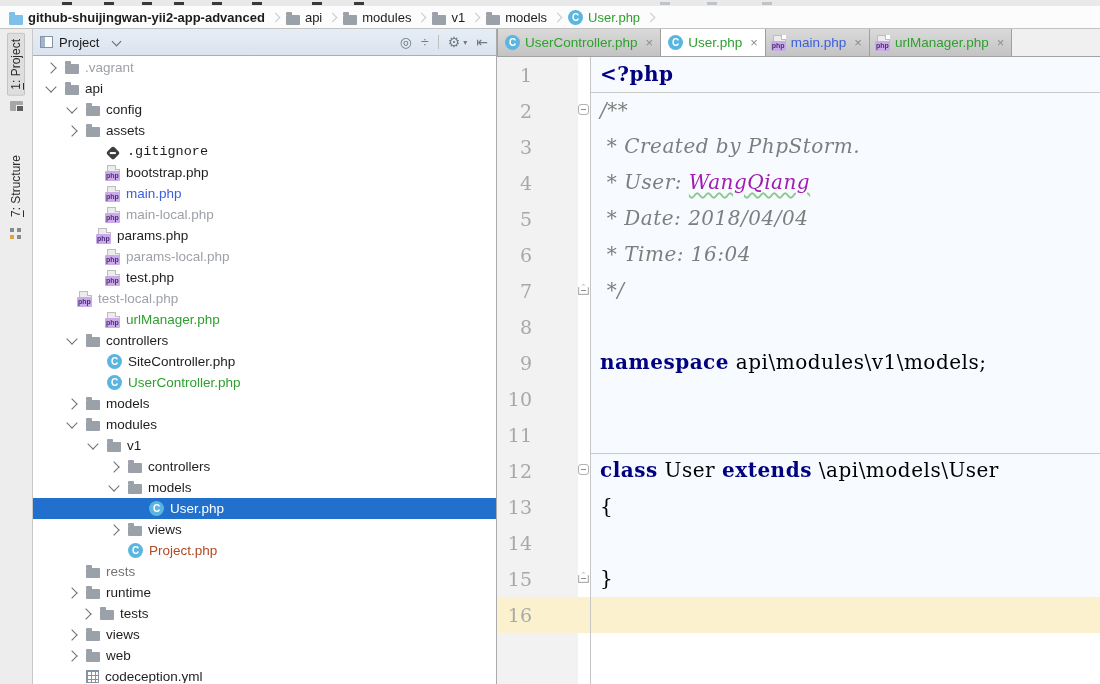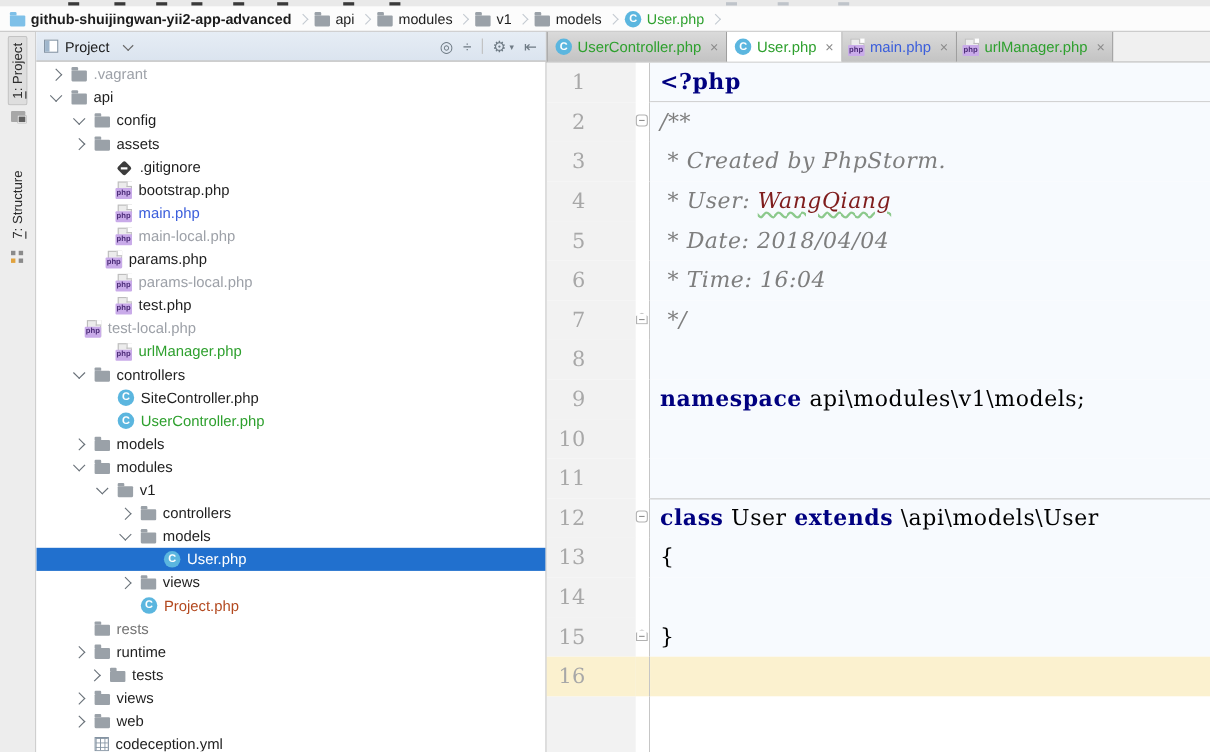--- a/index.html
+++ b/index.html
@@ -9,21 +9,21 @@
   
   .topstrip{position:absolute;left:0;top:0;width:1100px;height:6px;background:#e9e9e9;}
   .topstrip .dashes{position:absolute;left:62px;top:2px;width:10px;height:3px;background:#3a3a3a;
     box-shadow:42px 0 0 #3a3a3a,80px 0 0 #3a3a3a,112px 0 0 #3a3a3a,150px 0 0 #3a3a3a,
                190px 0 0 #3a3a3a,250px 0 0 #3a3a3a,292px 0 0 #3a3a3a,598px 0 0 #bfc4ca,
                645px 0 0 #bfc4ca,700px 0 0 #bfc4ca;}
 
   
   .breadcrumbs{position:absolute;left:0;top:6px;width:1100px;height:22px;background:#fcfcfc;
     display:flex;align-items:center;padding-left:9px;box-sizing:border-box;font-size:13px;color:#1c1c1c;}
-  .bc-item{display:flex;align-items:center;gap:5px;cursor:default;}
+  .bc-item{display:flex;align-items:flex-end;gap:5px;cursor:default;}
   .bc-item.bold .bc-label{font-weight:bold;}
   .bc-sep{width:6px;height:6px;border-right:1.4px solid #c4cad1;border-bottom:1.4px solid #c4cad1;
     transform:rotate(-45deg);margin:0 7px 0 7px;flex:none;}
 
   .bandline{position:absolute;left:0;top:28px;width:1100px;height:1px;background:#c2c2c2;}
 
   
   .ic{display:inline-block;flex:none;}
   .ic-folder{width:14px;height:10px;background:#9aa1a8;border-radius:1px;position:relative;margin-top:3px;}
   .ic-folder::before{content:"";position:absolute;left:0;top:-3px;width:6px;height:3px;background:inherit;border-radius:1px 1px 0 0;}
@@ -93,21 +93,21 @@
   .cl-code{flex:1;background:#f7fafe;font-size:20px;line-height:35px;padding-left:9px;white-space:pre;position:relative;letter-spacing:0.5px;}
   .cl.caret .cl-num,.cl.caret .cl-fold,.cl.caret .cl-code{background:#fbf1cf;}
   .cl-filler{flex:1;display:flex;}
   .cl-filler .f-num{width:81px;background:#f2f2f2;}
   .cl-filler .f-fold{width:12px;background:#fff;border-right:1px solid #c6c6c6;}
   .cl-filler .f-code{flex:1;background:#fff;}
 
   .tk-kw{color:#000080;font-weight:bold;}
   .tk-plain{color:#000;}
   .tk-cmt{color:#7e7e7e;font-style:italic;}
-  .tk-cmt-typo{color:#7f1d1d;font-style:italic;text-decoration:underline;
+  .tk-cmt-typo{color:#a21caf;font-style:italic;text-decoration:underline;
     text-decoration-style:wavy;text-decoration-color:#8cc98c;text-underline-offset:3px;}
 
   .sep{position:absolute;left:0;right:0;height:1px;background:#c9c9c9;}
   .sep.bottom{bottom:0;} .sep.top{top:0;}
 
   .fm{position:absolute;left:0;width:11px;height:11px;background:#fff;box-sizing:border-box;}
   .fm-start{top:11px;border:1px solid #b2b2b2;border-radius:3px;}
   .fm-start::after{content:"";position:absolute;left:2px;top:4px;width:5px;height:1px;background:#8f8f8f;}
   .fm-end{top:11px;clip-path:polygon(50% 0,100% 32%,100% 100%,0 100%,0 32%);
     box-shadow:inset 0 0 0 1.2px #b2b2b2;}
@@ -201,21 +201,21 @@
           <span class="ic ic-folder"></span>
           <span class="label" style="color: rgb(30, 30, 30);">config</span>
         </div>
         <div class="trow" style="padding-left: 33px;">
           <span class="chevcell">
             <span class="chev right"></span>
           </span>
           <span class="ic ic-folder"></span>
           <span class="label" style="color: rgb(30, 30, 30);">assets</span>
         </div>
-        <div class="trow" style="padding-left: 54px;">
+        <div class="trow" style="padding-left: 54px; font-family: Liberation Mono, monospace;">
           <span class="chevcell"></span>
           <span class="ic ic-git"></span>
           <span class="label" style="color: rgb(30, 30, 30);">.gitignore</span>
         </div>
         <div class="trow" style="padding-left: 54px;">
           <span class="chevcell"></span>
           <span class="ic ic-php">
             <span class="badge">php</span>
           </span>
           <span class="label" style="color: rgb(30, 30, 30);">bootstrap.php</span>

